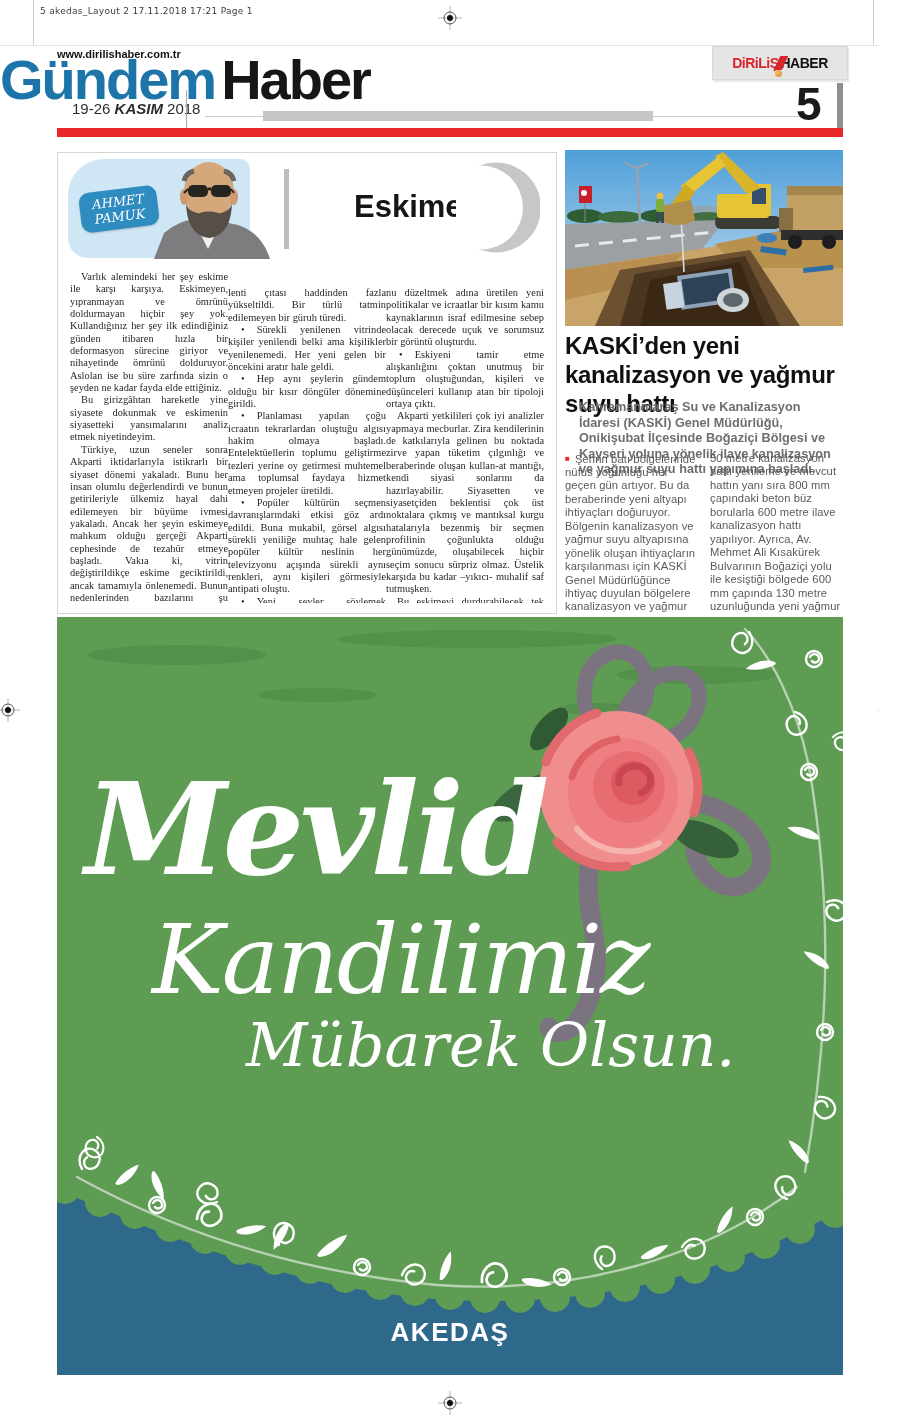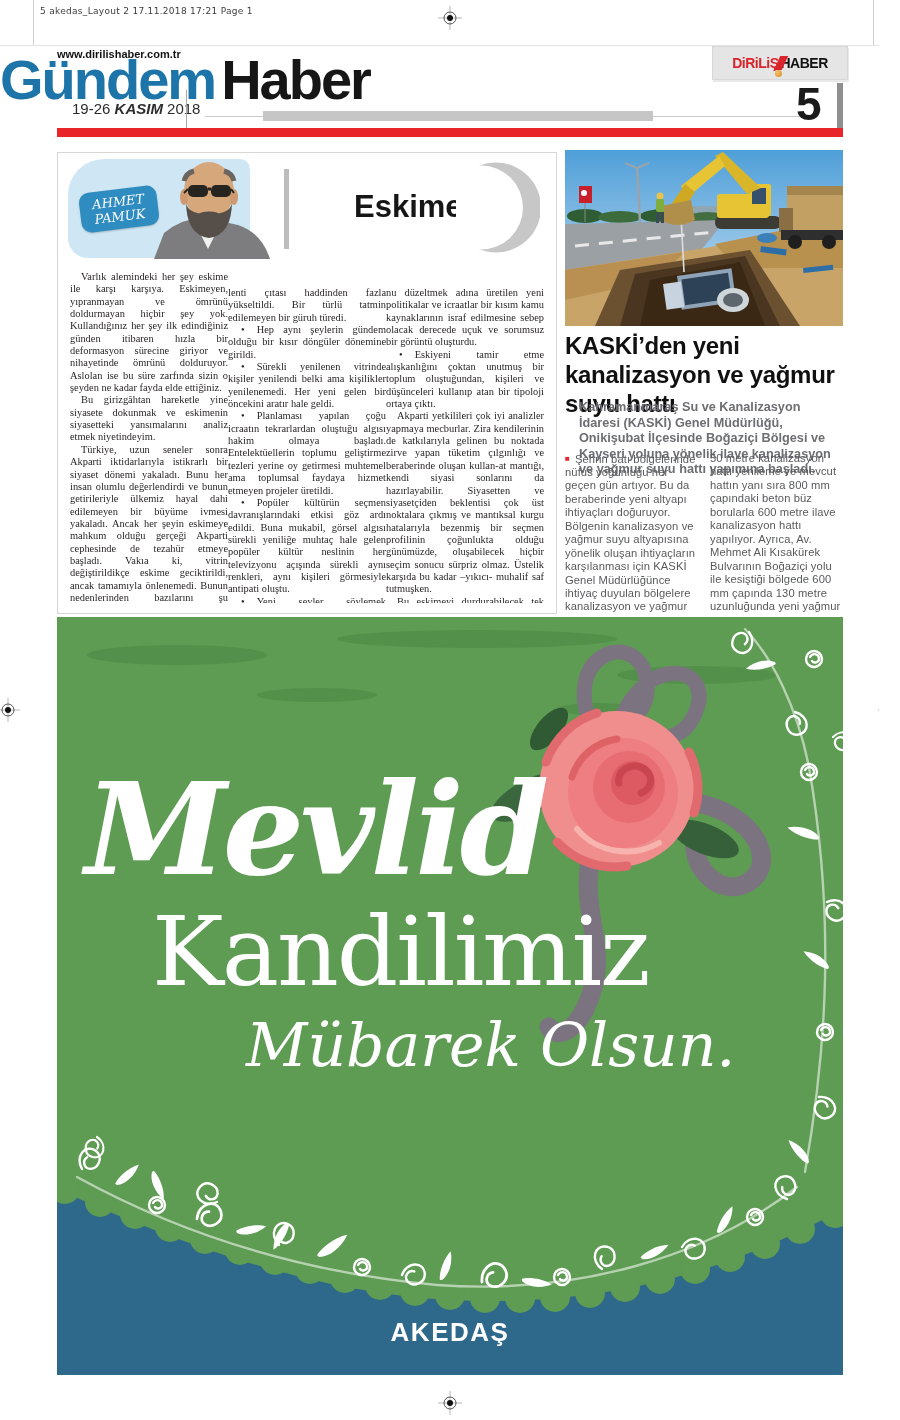--- a/index.html
+++ b/index.html
@@ -68,21 +68,21 @@
   .news-col{flex:1;overflow:hidden;font-size:11.2px;line-height:13.45px;color:var(--c-newsgray);
             letter-spacing:.1px;}
   .news-para{margin:0;}
   .news-bullet{color:var(--c-red);font-size:8px;margin-right:5px;vertical-align:1.5px;}
 
   
   #ad{left:57px;top:617px;width:786px;height:758px;}
   #ad svg{display:block;}
   .adtext{position:absolute;color:#fff;font-family:"DejaVu Serif",serif;white-space:nowrap;}
   #ad-l1{left:28px;top:148px;font-size:128px;line-height:1;font-style:italic;font-weight:bold;letter-spacing:-4px;}
-  #ad-l2{left:95px;top:287px;font-size:96px;line-height:1;letter-spacing:-2px;}
+  #ad-l2{left:95px;top:295px;font-size:96px;line-height:1;font-style:italic;letter-spacing:-2px;}
   #ad-l3{left:160px;top:398px;font-size:60px;line-height:1;font-style:italic;margin-left:29px;}
   #ad-brand{left:0;top:700px;width:786px;text-align:center;font-family:"Liberation Sans",sans-serif;
             font-weight:bold;font-size:26px;letter-spacing:1.5px;color:#fff;}
   .lace{stroke:#fff;fill:none;stroke-width:2.4;stroke-linecap:round;}
   .lacef{fill:#fff;}
   .rib{fill:none;stroke:#7b7480;stroke-width:15;stroke-linecap:round;}
   .rib2{fill:none;stroke:#7b7480;stroke-width:19;stroke-linecap:round;}
   .gr{fill:var(--c-green);}
 </style>
 </head>
@@ -184,22 +184,22 @@
       </svg>
     </div>
     <div class="abs" id="op-cols">
       <div class="op-col">
           <p class="op-para">Varlık alemindeki her şey eskime ile karşı karşıya. Eskimeyen, yıpranmayan ve ömrünü doldurmayan hiçbir şey yok. Kullandığınız her şey ilk edindiğiniz günden itibaren hızla bir deformasyon sürecine giriyor ve nihayetinde ömrünü dolduruyor. Aslolan ise bu süre zarfında sizin o şeyden ne kadar fayda elde ettiğiniz.</p>
           <p class="op-para">Bu girizgâhtan hareketle yine siyasete dokunmak ve eskimenin siyasetteki yansımalarını analiz etmek niyetindeyim.</p>
           <p class="op-para">Türkiye, uzun seneler sonra Akparti iktidarlarıyla istikrarlı bir siyaset dönemi yakaladı. Bunu her insan olumlu değerlendirdi ve bunun getirileriyle ülkemiz hayal dahi edilemeyen bir büyüme ivmesi yakaladı. Ancak her şeyin eskimeye mahkum olduğu gerçeği Akparti cephesinde de tezahür etmeye başladı. Vakıa ki, vitrin değiştirildikçe eskime geciktirildi, ancak tamamıyla önlenemedi. Bunun nedenlerinden bazılarını şu cümlelerle izah edebiliriz sanırım;</p>
         </div>
       <div class="op-col">
           <p class="op-para cont">lenti çıtası haddinden fazla yükseltildi. Bir türlü tatmin edilemeyen bir güruh türedi.</p>
+          <p class="op-para"><span class="op-bullet">•</span>Sürekli yenilenen vitrinde kişiler yenilendi belki ama kişilikler yenilenemedi. Her yeni gelen bir öncekini aratır hale geldi.</p>
           <p class="op-para"><span class="op-bullet">•</span>Hep aynı şeylerin gündem olduğu bir kısır döngüler dönemine girildi.</p>
-          <p class="op-para"><span class="op-bullet">•</span>Sürekli yenilenen vitrinde kişiler yenilendi belki ama kişilikler yenilenemedi. Her yeni gelen bir öncekini aratır hale geldi.</p>
           <p class="op-para"><span class="op-bullet">•</span>Planlaması yapılan çoğu icraatın tekrarlardan oluştuğu algısı hakim olmaya başladı. Entelektüellerin toplumu geliştirme tezleri yerine oy getirmesi muhtemel ama toplumsal faydaya hizmet etmeyen projeler üretildi.</p>
           <p class="op-para"><span class="op-bullet">•</span>Popüler kültürün seçmen davranışlarındaki etkisi göz ardı edildi. Buna mukabil, görsel algısı sürekli yeniliğe muhtaç hale gelen popüler kültür neslinin her televizyonu açışında sürekli aynı renkleri, aynı kişileri görmesiyle antipati oluştu.</p>
           <p class="op-para"><span class="op-bullet">•</span>Yeni şeyler söylemek gerektiğinin farkında olan parti yetkilileri dahi, yeni şeyleri eski usul ve üslupla söylemekten kurtulamaz hale geldiler.</p>
         </div>
       <div class="op-col">
           <p class="op-para cont">nu düzeltmek adına üretilen yeni politikalar ve icraatlar bir kısım kamu kaynaklarının israf edilmesine sebep olacak derecede uçuk ve sorumsuz bir görüntü oluşturdu.</p>
           <p class="op-para"><span class="op-bullet">•</span>Eskiyeni tamir etme alışkanlığını çoktan unutmuş bir toplum oluştuğundan, kişileri ve düşünceleri kullanıp atan bir tipoloji ortaya çıktı.</p>
           <p class="op-para">Akparti yetkilileri çok iyi analizler yapmaya mecburlar. Zira kendilerinin de katkılarıyla gelinen bu noktada zirve yapan tüketim çılgınlığı ve beraberinde oluşan kullan-at mantığı, kendi siyasi sonlarını da hazırlayabilir. Siyasetten ve siyasetçiden beklentisi çok üst noktalara çıkmış ve mantıksal kurgu hatalarıyla bezenmiş bir seçmen profilinin çoğunlukta olduğu günümüzde, oluşabilecek hiçbir seçim sonucu sürpriz olmaz. Üstelik karşıda bu kadar –yıkıcı- muhalif saf tutmuşken.</p>
           <p class="op-para">Bu eskimeyi durdurabilecek tek faktör yıllardır dillendirilen alternatifsizlik olsa da, bunun sürekli bu şekilde devam etmeyeceği de hatırlardan çıkarılmamalı.</p>
         </div>

